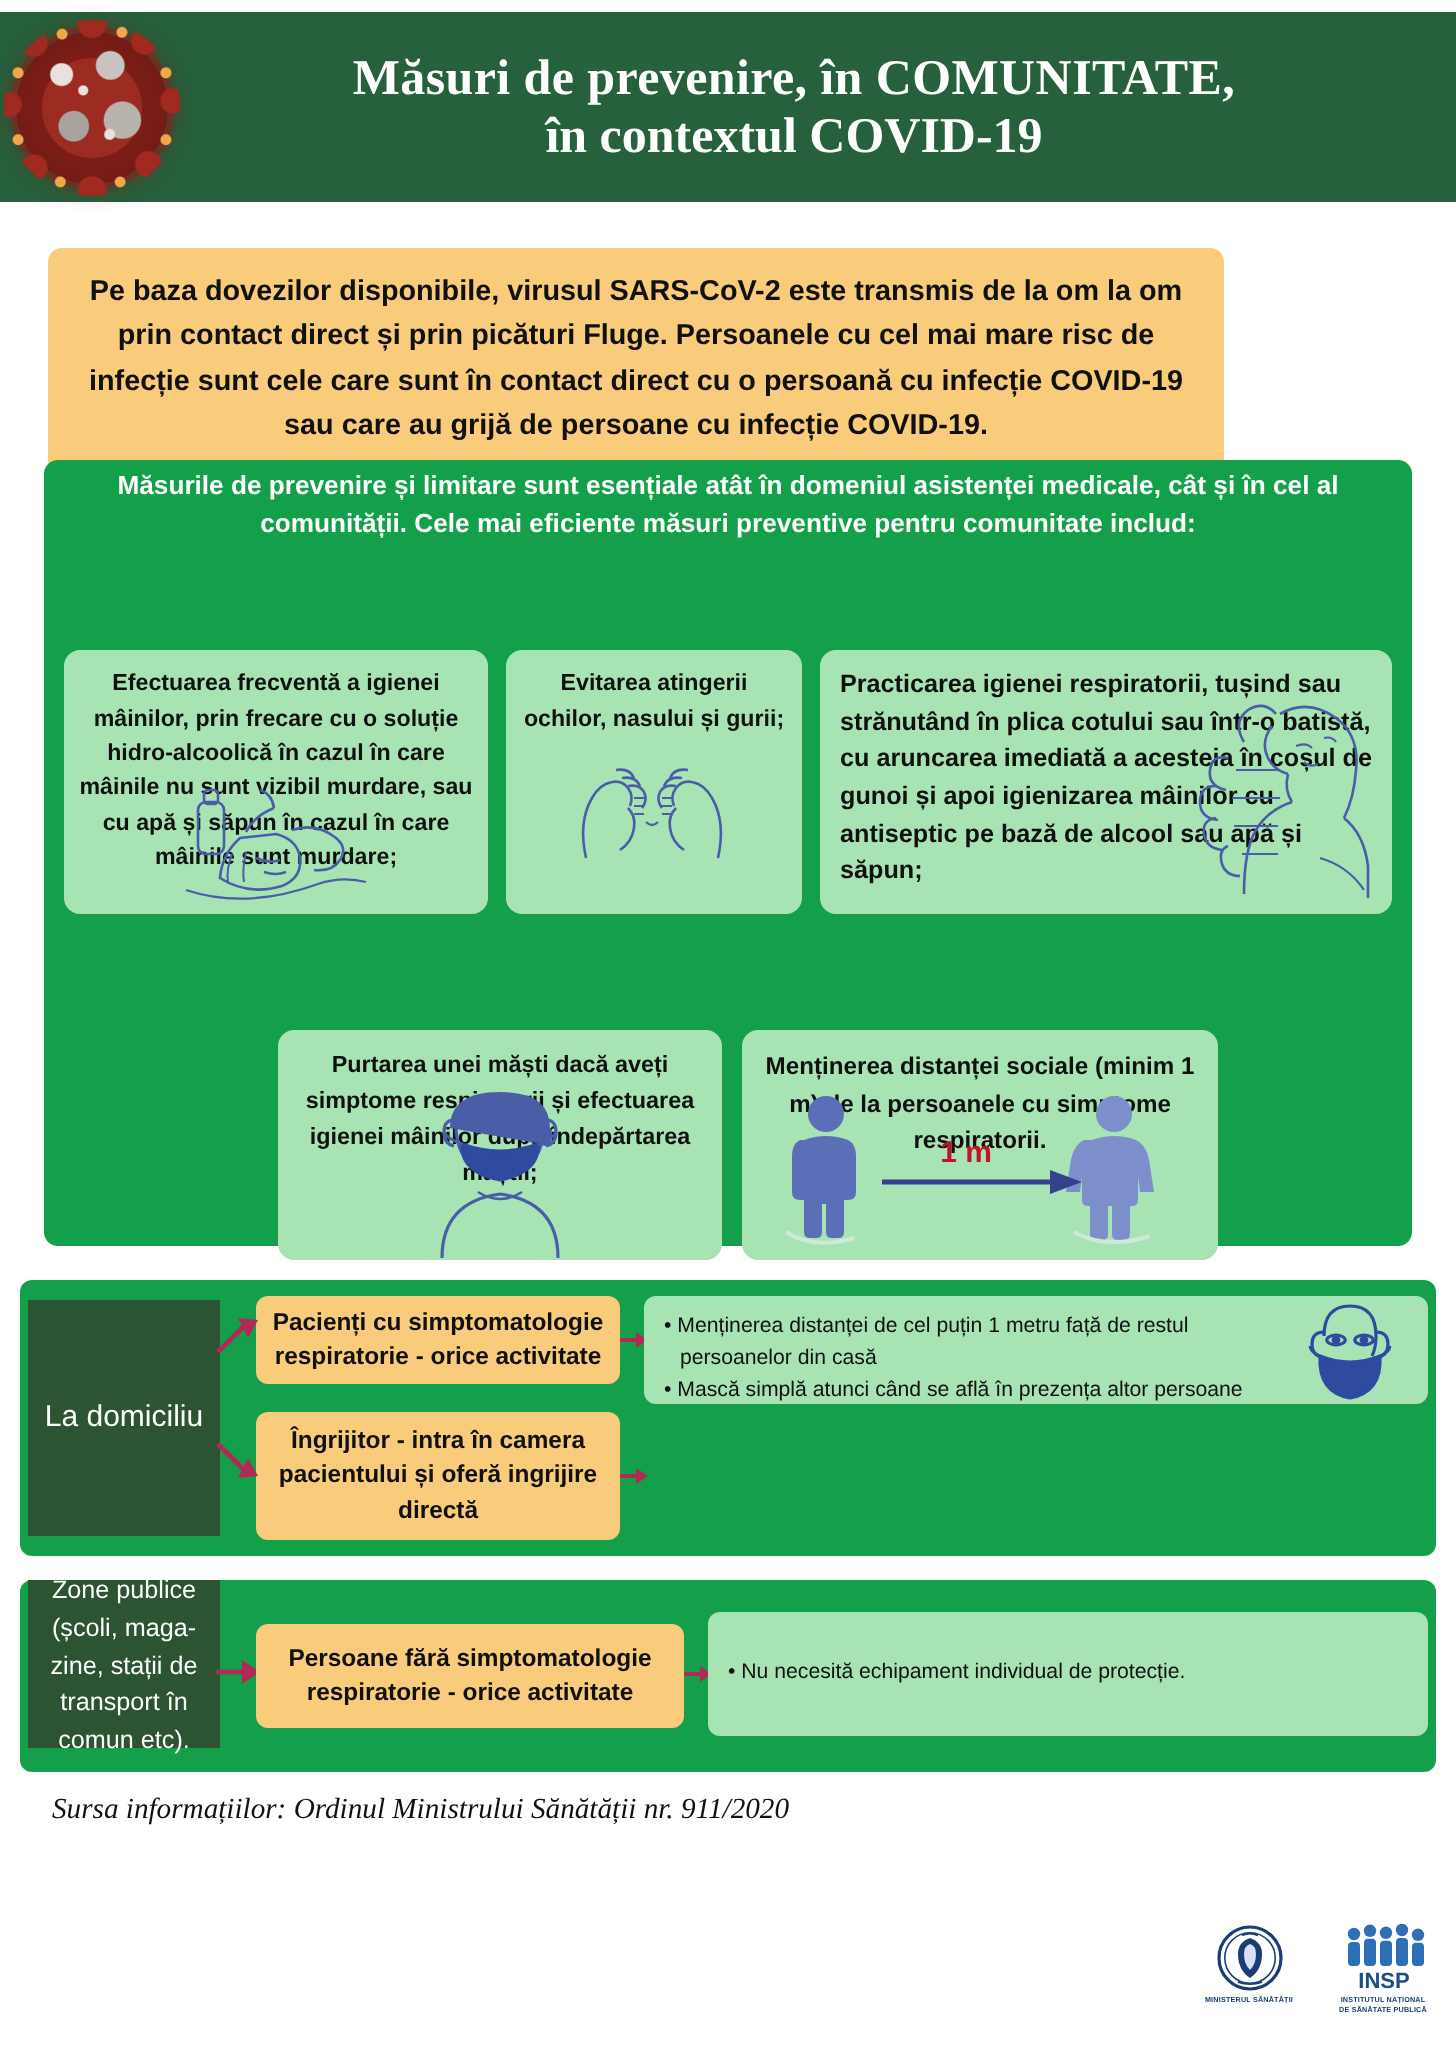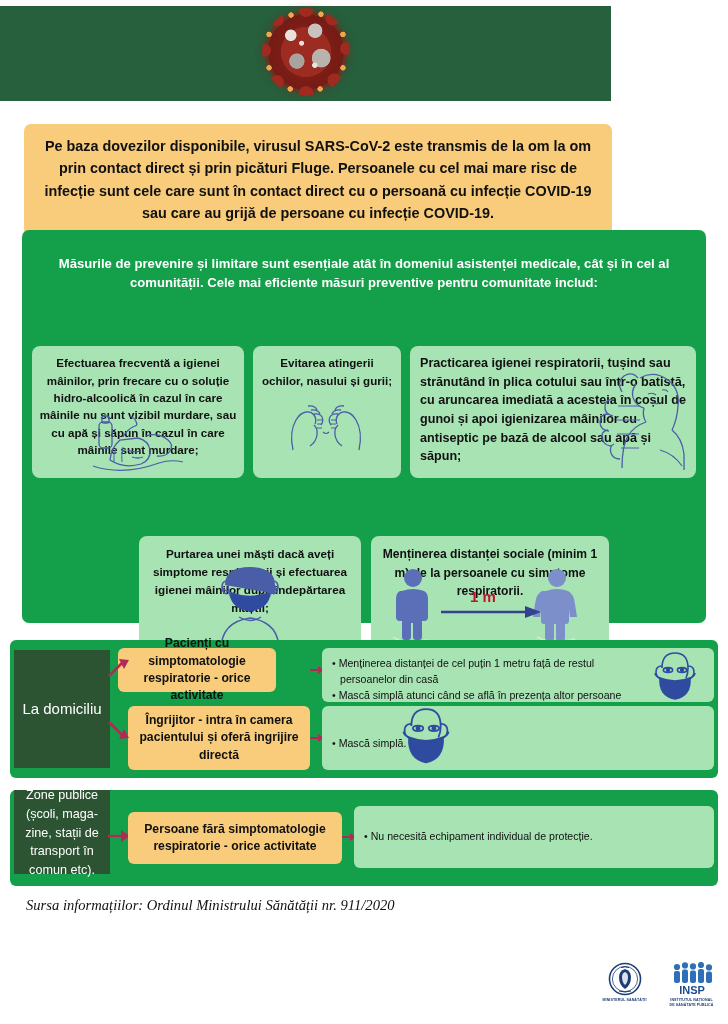--- a/index.html
+++ b/index.html
@@ -6,23 +6,23 @@
   html,body{margin:0;padding:0;}
   body{
     width:728px; height:1024px;
     background:#ffffff;
     font-family:"Liberation Sans", sans-serif;
     overflow:hidden;
     position:relative;
   }
   
   .header{
-    position:absolute; left:0; top:6px; width:611px; height:95px;
+    position:absolute; left:0; top:6px; width:728px; height:95px;
     background:#26603C;
-    display:flex; align-items:center;flex-direction:column;
+    display:flex; align-items:center;
   }
   .virus-wrap{
     width:92px; height:95px; flex:0 0 92px;
     display:flex; align-items:center; justify-content:center;
   }
   .virus{
     width:76px; height:76px; border-radius:50%;
     background:
       radial-gradient(circle at 30% 28%, #e9e2dc 0 7%, rgba(233,226,220,0) 8%),
       radial-gradient(circle at 62% 22%, #c9c3bf 0 9%, rgba(201,195,191,0) 10%),
@@ -75,21 +75,21 @@
     padding:11px 16px 12px 16px;
     box-sizing:border-box;
     text-align:center; color:#111; font-weight:bold;
     font-size:14.4px; line-height:1.56;
   }
 
   
   .panel{
     position:absolute; left:22px; top:230px; width:684px; height:393px;
     background:#14A04A; border-radius:7px; box-sizing:border-box;
-    padding:25px 10px 10px 10px;
+    padding:4px 10px 10px 10px;
   }
   .panel-lead{
     color:#ffffff; font-weight:bold; font-size:13.1px; line-height:1.42;
     text-align:center; padding:0 4px 6px 4px;
   }
   .card{
     background:#A8E3B4; border-radius:8px; box-sizing:border-box;
     color:#111; font-weight:bold; position:relative; overflow:hidden;margin-top:48px;
   }
   .card-text{ text-align:center; }
@@ -128,21 +128,21 @@
   }
   .cat-home{ left:4px; top:10px; width:96px; height:118px; font-size:15px; line-height:1.45; }
   .cat-pub{ left:4px; top:0px; width:96px; height:84px; font-size:12.6px; line-height:1.5; padding:2px 2px 0 2px; }
 
   .obox{
     position:absolute; background:#F8CC7A; border-radius:6px;
     color:#111; font-weight:bold; text-align:center; box-sizing:border-box;
     display:flex; align-items:center; justify-content:center;
     font-size:12.2px; line-height:1.42; padding:4px 6px;
   }
-  .ob1{ left:108px; top:8px; width:158px; height:44px; }
+  .ob1{ left:118px; top:8px; width:182px; height:44px; }
   .ob2{ left:118px; top:66px; width:182px; height:64px; }
   .ob3{ left:118px; top:22px; width:214px; height:52px; }
 
   .gbox{
     position:absolute; background:#A8E3B4; border-radius:6px; box-sizing:border-box;
     color:#111; font-size:10.6px; line-height:1.5; padding:8px 10px;
   }
   .gb1{ left:312px; top:8px; width:392px; height:54px; }
   .gb2{ left:312px; top:66px; width:392px; height:64px; }
   .gb3{ left:344px; top:16px; width:360px; height:62px; display:flex; align-items:center; }
@@ -338,36 +338,20 @@
         <ellipse cx="16" cy="20" rx="4.6" ry="2.4"></ellipse>
         <ellipse cx="30" cy="20" rx="4.6" ry="2.4"></ellipse>
         <circle cx="16" cy="20" r="1.4" fill="#2F4BA0"></circle>
         <circle cx="30" cy="20" r="1.4" fill="#2F4BA0"></circle>
         <path d="M8 28 q15 6 30 0 q1 18 -15 21 q-16 -3 -15 -21 z" fill="#2F4BA0" stroke="#2F4BA0"></path>
         <path d="M8 28 q-5 -2 -5 -5 M38 28 q5 -2 5 -5" stroke="#2F4BA0" stroke-width="1.4"></path>
       </svg>
     </span>
   </div>
 
-  <div class="gbox gb2">
-    <span class="bul" style="line-height:58px;">• Mască simplă.</span>
-    <span class="mask-face mf2">
-      <svg class="svgblk" width="52" height="60" viewBox="0 0 46 52" fill="none" stroke="#2F4BA0" stroke-width="1.6">
-        <path d="M10 19 q0 -15 13 -15 q13 0 13 15 q0 6 -2 10"></path>
-        <path d="M10 17 q-6 0 -6 6 q0 6 6 7"></path>
-        <path d="M36 17 q6 0 6 6 q0 6 -6 7"></path>
-        <ellipse cx="16" cy="21" rx="4.6" ry="2.4"></ellipse>
-        <ellipse cx="30" cy="21" rx="4.6" ry="2.4"></ellipse>
-        <circle cx="16" cy="21" r="1.4" fill="#2F4BA0"></circle>
-        <circle cx="30" cy="21" r="1.4" fill="#2F4BA0"></circle>
-        <path d="M8 29 q15 6 30 0 q1 19 -15 22 q-16 -3 -15 -22 z" fill="#2F4BA0" stroke="#2F4BA0"></path>
-        <path d="M8 29 q-5 -2 -5 -5 M38 29 q5 -2 5 -5" stroke="#2F4BA0" stroke-width="1.4"></path>
-      </svg>
-    </span>
-  </div>
 </div>
 
 <div class="band band-pub">
   <div class="cat cat-pub">Zone publice (școli, maga-zine, stații de transport în comun etc).</div>
 
   <svg class="arrow" style="left:98px;top:38px;" width="22" height="16" viewBox="0 0 22 16">
     <line x1="0" y1="8" x2="14" y2="8" stroke="#B02A55" stroke-width="2.4"></line>
     <polygon points="13,2 22,8 13,14" fill="#B02A55"></polygon>
   </svg>
 

